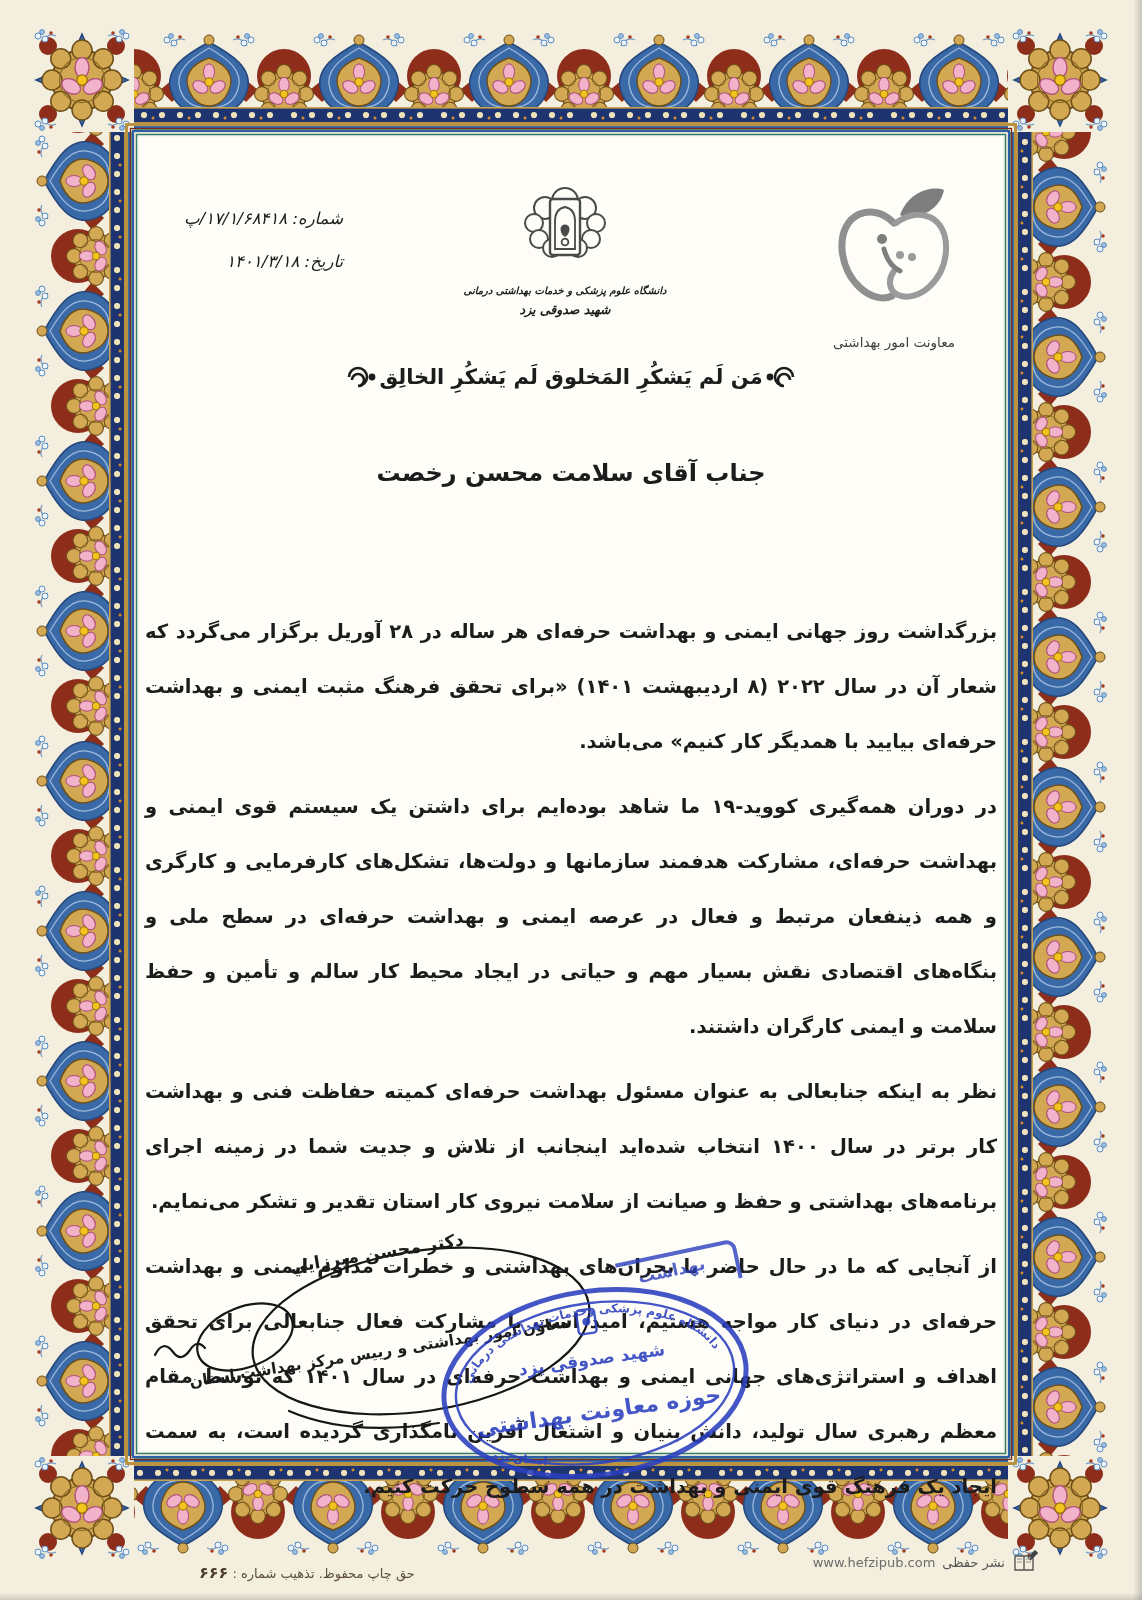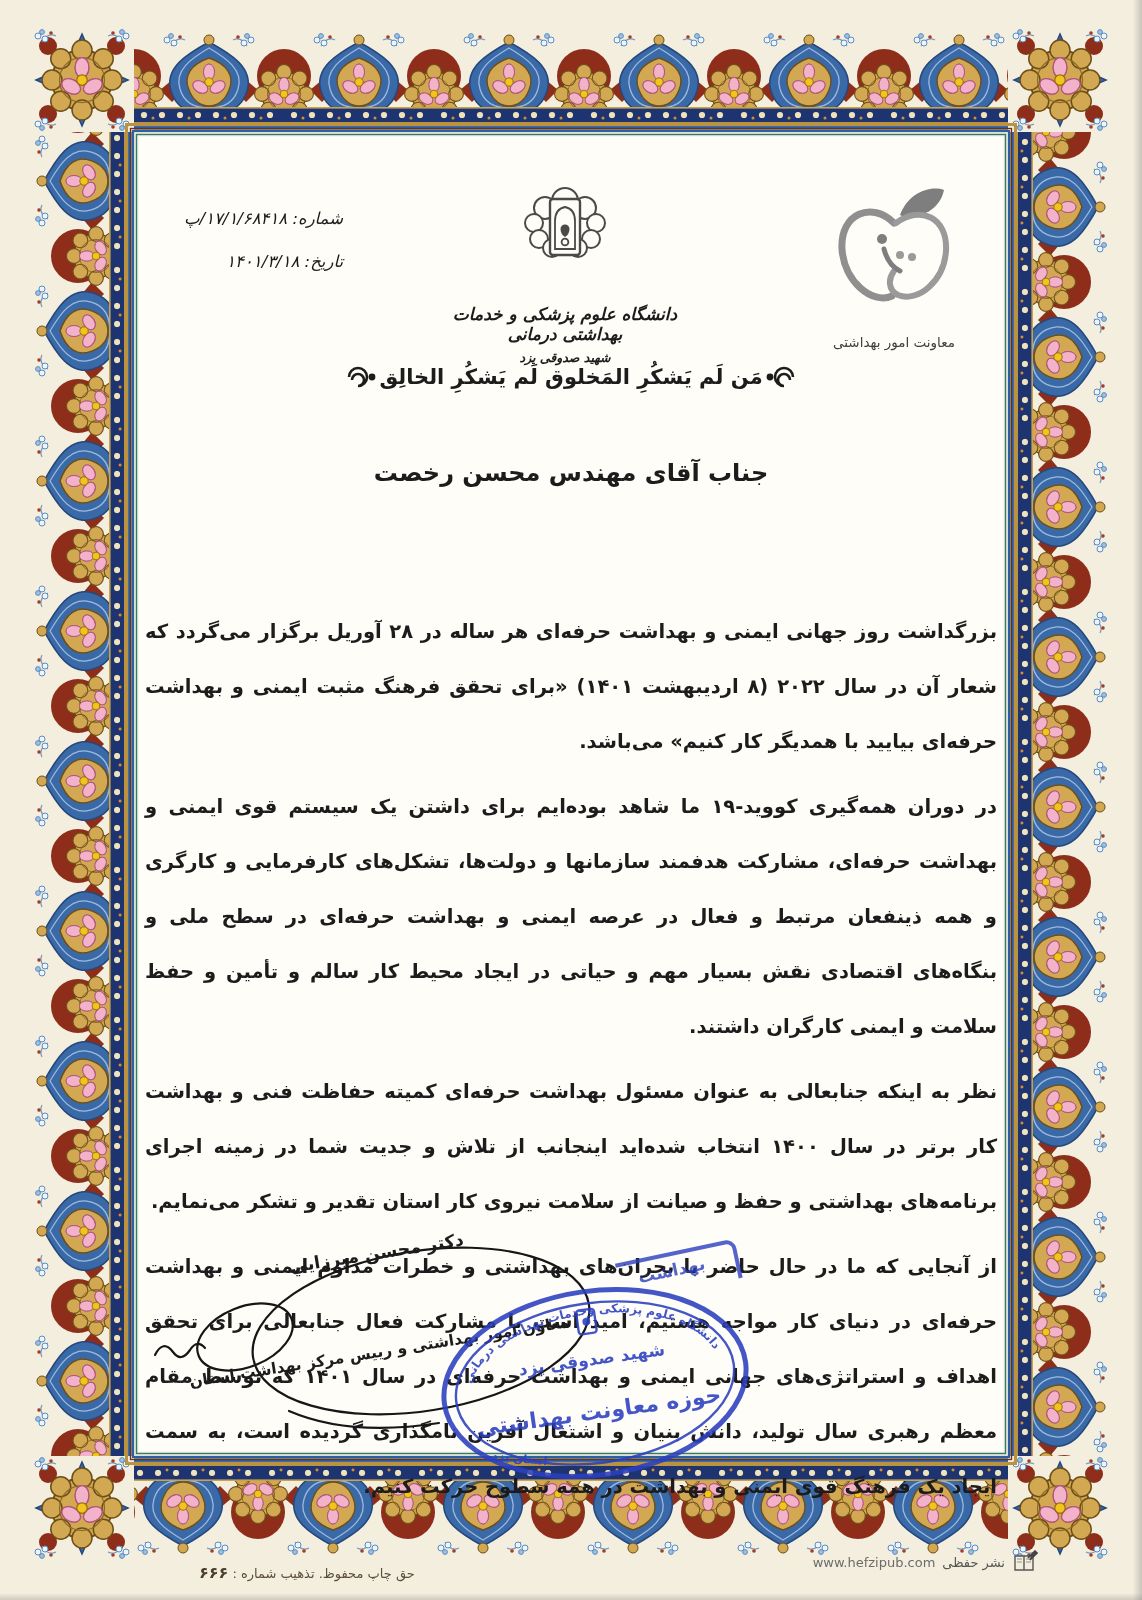--- a/index.html
+++ b/index.html
@@ -5,21 +5,21 @@
   html,body{margin:0;padding:0;}
   body{background:#d8d4c6;font-family:"DejaVu Sans",sans-serif;}
   .page{position:relative;width:1142px;height:1600px;background:#bef264;overflow:hidden;margin:0 auto;}
   .border-svg{position:absolute;left:0;top:0;z-index:1;}
   .content{position:absolute;left:139px;top:137px;width:864px;height:1314px;z-index:2;
            direction:rtl;color:#1c1c1c;}
   .meta-block{position:absolute;left:36px;top:74px;width:168px;text-align:right;
               font-size:16.5px;font-style:italic;white-space:nowrap;line-height:1;}
   .meta-row{margin-bottom:26px;}
   .emblem-block{position:absolute;left:306px;top:48px;width:240px;text-align:center;}
-  .emblem-caption1{font-size:17px;margin-top:19px;font-weight:bold;font-style:italic;}
+  .emblem-caption1{font-size:10px;margin-top:0;font-weight:bold;font-style:italic;}
   .emblem-caption2{font-size:12.5px;margin-top:6px;font-weight:bold;font-style:italic;}
   .deputy-block{position:absolute;left:655px;top:44px;width:200px;text-align:center;}
   .deputy-caption{font-size:13.5px;margin-top:1px;color:#3f3f3f;}
   .motto{position:absolute;left:0;top:228px;width:100%;display:flex;align-items:center;
          justify-content:center;}
   .motto-text{font-size:21px;font-weight:bold;letter-spacing:.5px;}
   .recipient1{position:absolute;left:0;top:322px;width:100%;text-align:center;
               font-size:24px;font-weight:bold;}
   .recipient2{position:absolute;left:4px;top:398px;width:856px;font-size:22px;font-weight:bold;
               text-align:justify;text-align-last:justify;}
@@ -228,21 +228,21 @@
         <path d="M30 12 a9 9 0 1 0 -9 9 M21 21 a6 6 0 1 1 6 -6" fill="none" stroke="#1c1c1c" stroke-width="2.6"></path>
         <circle cx="7" cy="12" r="3.4" fill="#1c1c1c"></circle>
       </svg>
       <span class="motto-text">مَن لَم یَشکُرِ المَخلوق لَم یَشکُرِ الخالِق</span>
       <svg width="34" height="24" viewBox="0 0 34 24">
         <path d="M4 12 a9 9 0 1 1 9 9 M13 21 a6 6 0 1 0 -6 -6" fill="none" stroke="#1c1c1c" stroke-width="2.6"></path>
         <circle cx="27" cy="12" r="3.4" fill="#1c1c1c"></circle>
       </svg>
     </div>
 
-    <div class="recipient1">جناب آقای مهندس محسن رخصت</div>
+    <div class="recipient1">جناب آقای سلامت محسن رخصت</div>
 
     <div class="paragraphs">
       <p>بزرگداشت روز جهانی ایمنی و بهداشت حرفه‌ای هر ساله در ۲۸ آوریل برگزار می‌گردد که شعار آن در سال ۲۰۲۲ (۸ اردیبهشت ۱۴۰۱) «برای تحقق فرهنگ مثبت ایمنی و بهداشت حرفه‌ای بیایید با همدیگر کار کنیم» می‌باشد.</p>
       <p>در دوران همه‌گیری کووید-۱۹ ما شاهد بوده‌ایم برای داشتن یک سیستم قوی ایمنی و بهداشت حرفه‌ای، مشارکت هدفمند سازمانها و دولت‌ها، تشکل‌های کارفرمایی و کارگری و همه ذینفعان مرتبط و فعال در عرصه ایمنی و بهداشت حرفه‌ای در سطح ملی و بنگاه‌های اقتصادی نقش بسیار مهم و حیاتی در ایجاد محیط کار سالم و تأمین و حفظ سلامت و ایمنی کارگران داشتند.</p>
       <p>نظر به اینکه جنابعالی به عنوان مسئول بهداشت حرفه‌ای کمیته حفاظت فنی و بهداشت کار برتر در سال ۱۴۰۰ انتخاب شده‌اید اینجانب از تلاش و جدیت شما در زمینه اجرای برنامه‌های بهداشتی و حفظ و صیانت از سلامت نیروی کار استان تقدیر و تشکر می‌نمایم.</p>
       <p>از آنجایی که ما در حال حاضر با بحران‌های بهداشتی و خطرات مداوم ایمنی و بهداشت حرفه‌ای در دنیای کار مواجه هستیم، امید است با مشارکت فعال جنابعالی برای تحقق اهداف و استراتژی‌های جهانی ایمنی و بهداشت حرفه‌ای در سال ۱۴۰۱ که توسط مقام معظم رهبری سال تولید، دانش بنیان و اشتغال آفرین نامگذاری گردیده است، به سمت ایجاد یک فرهنگ قوی ایمنی و بهداشت در همه سطوح حرکت کنیم.</p>
     </div>
 
     <div class="signature-zone">
       <svg width="470" height="236" viewBox="0 0 470 236" style="position:absolute;left:0;top:0;">

